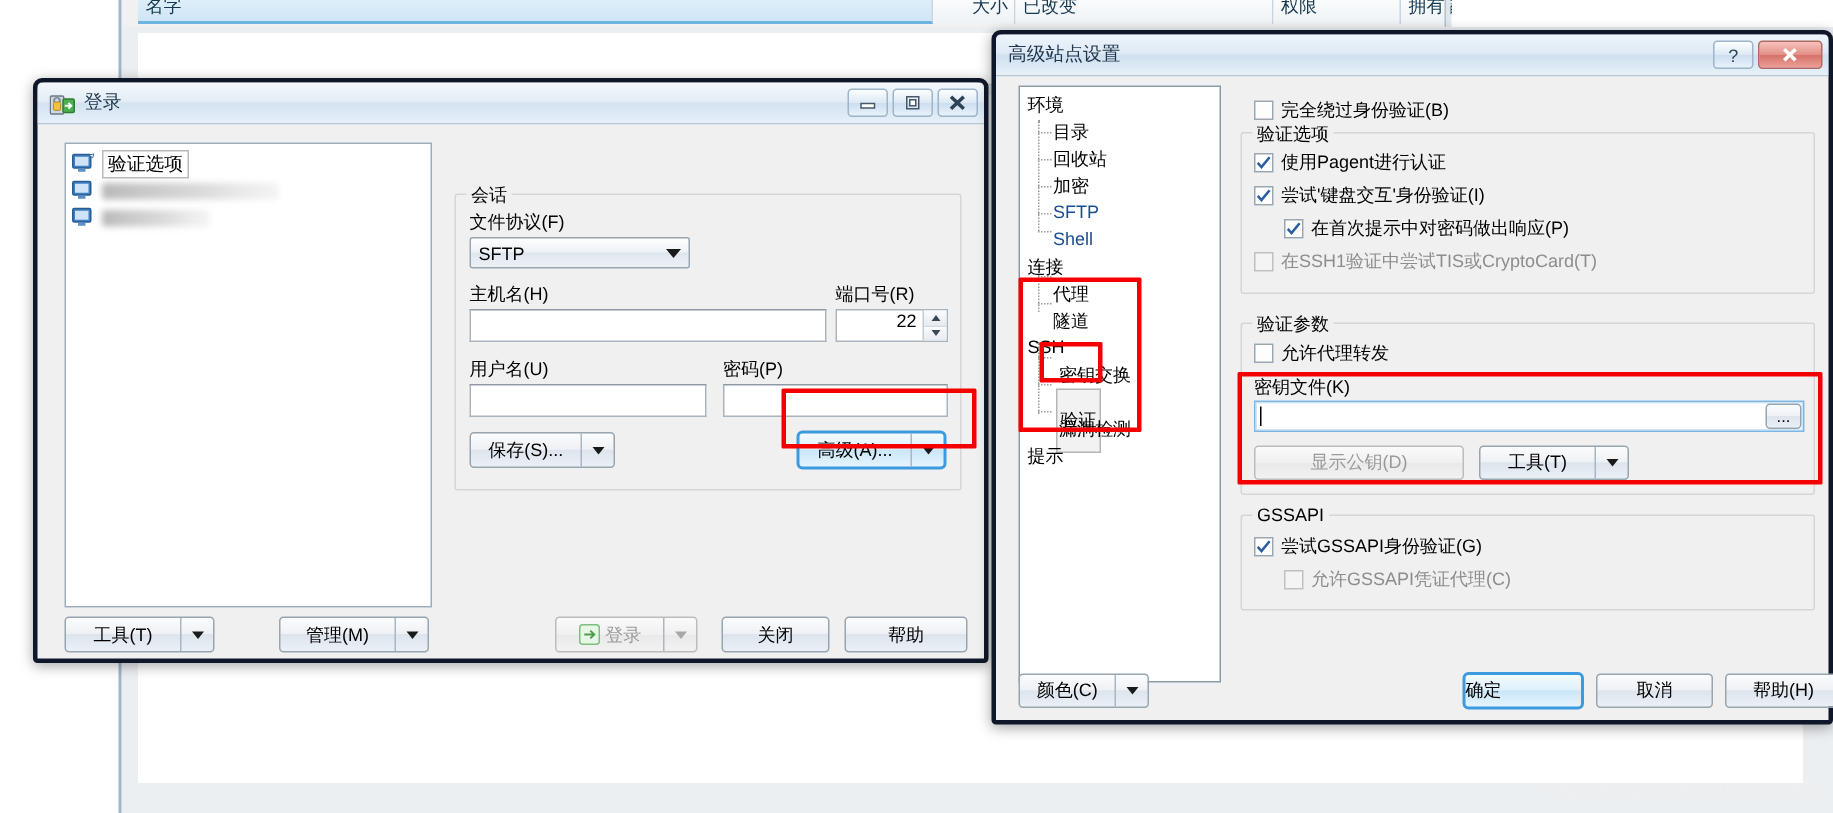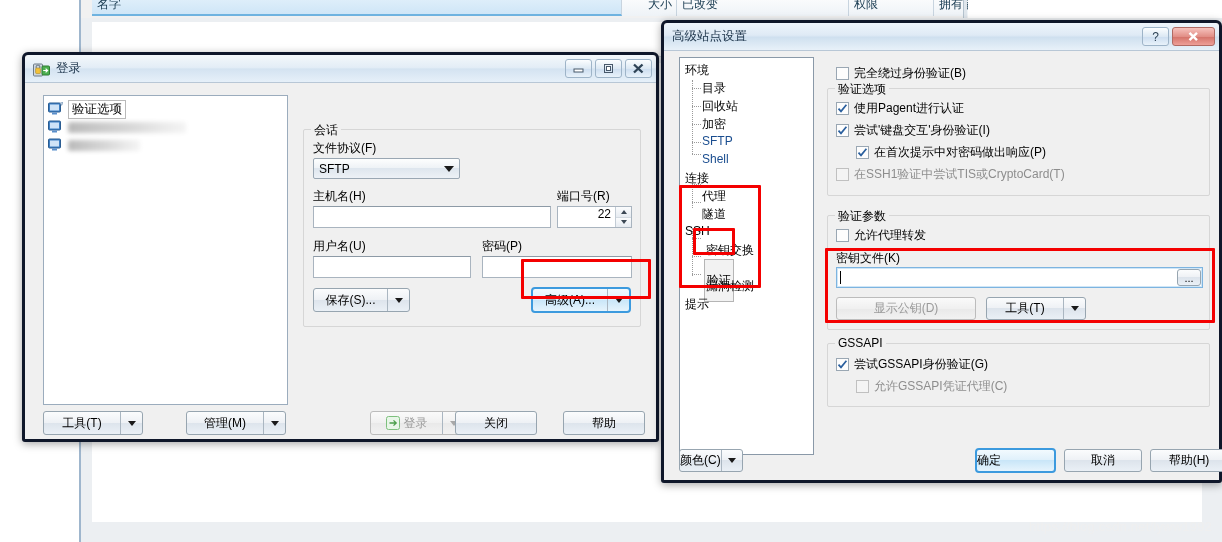--- a/index.html
+++ b/index.html
@@ -318,21 +318,21 @@
       <svg width="14" height="14" viewBox="0 0 14 14">
         <rect x="0.5" y="0.5" width="13" height="13" rx="2" fill="#e8f6e8" stroke="#7dc07d"></rect>
         <path d="M3.5 7h6M7.5 4.4 10.2 7 7.5 9.6" stroke="#4a9e4a" stroke-width="1.3" fill="none"></path>
       </svg>
       <span>登录</span>
     </span>
     <span class="arrowpart">
         <i class="caret sm dis"></i>
       </span>
   </div>
-  <div class="btn" style="left:430px;top:356px;width:82px;height:24px;">关闭</div>
+  <div class="btn" style="left:456px;top:356px;width:72px;height:24px;">关闭</div>
   <div class="btn" style="left:538px;top:356px;width:82px;height:24px;">帮助</div>
 </div>
 
 <div class="redbox" style="left:521px;top:259px;width:130px;height:40px;"></div>
 
 <div class="win" id="adv-win">
 
   <div class="titlebar win-active">
     <div class="ttl">高级站点设置</div>
     <div class="wbtn">
@@ -454,21 +454,21 @@
       </span>
       <span class="lbl">尝试GSSAPI身份验证(G)</span>
     </div>
 
     <div class="cb-row dis" style="left:28px;top:34px;">
       <span class="cbox dis"></span>
       <span class="lbl">允许GSSAPI凭证代理(C)</span>
     </div>
   </div>
 
-  <div class="btn split" style="left:15px;top:426px;width:64px;height:23px;">
+  <div class="btn split" style="left:15px;top:426px;width:87px;height:23px;">
     <span class="mainpart">颜色(C)</span>
     <span class="arrowpart">
         <i class="caret sm"></i>
       </span>
   </div>
   <div class="btn default" style="left:311px;top:425px;width:81px;height:25px;">确定</div>
   <div class="btn" style="left:400px;top:426px;width:78px;height:23px;">取消</div>
   <div class="btn" style="left:486px;top:426px;width:78px;height:23px;">帮助(H)</div>
 </div>
 

